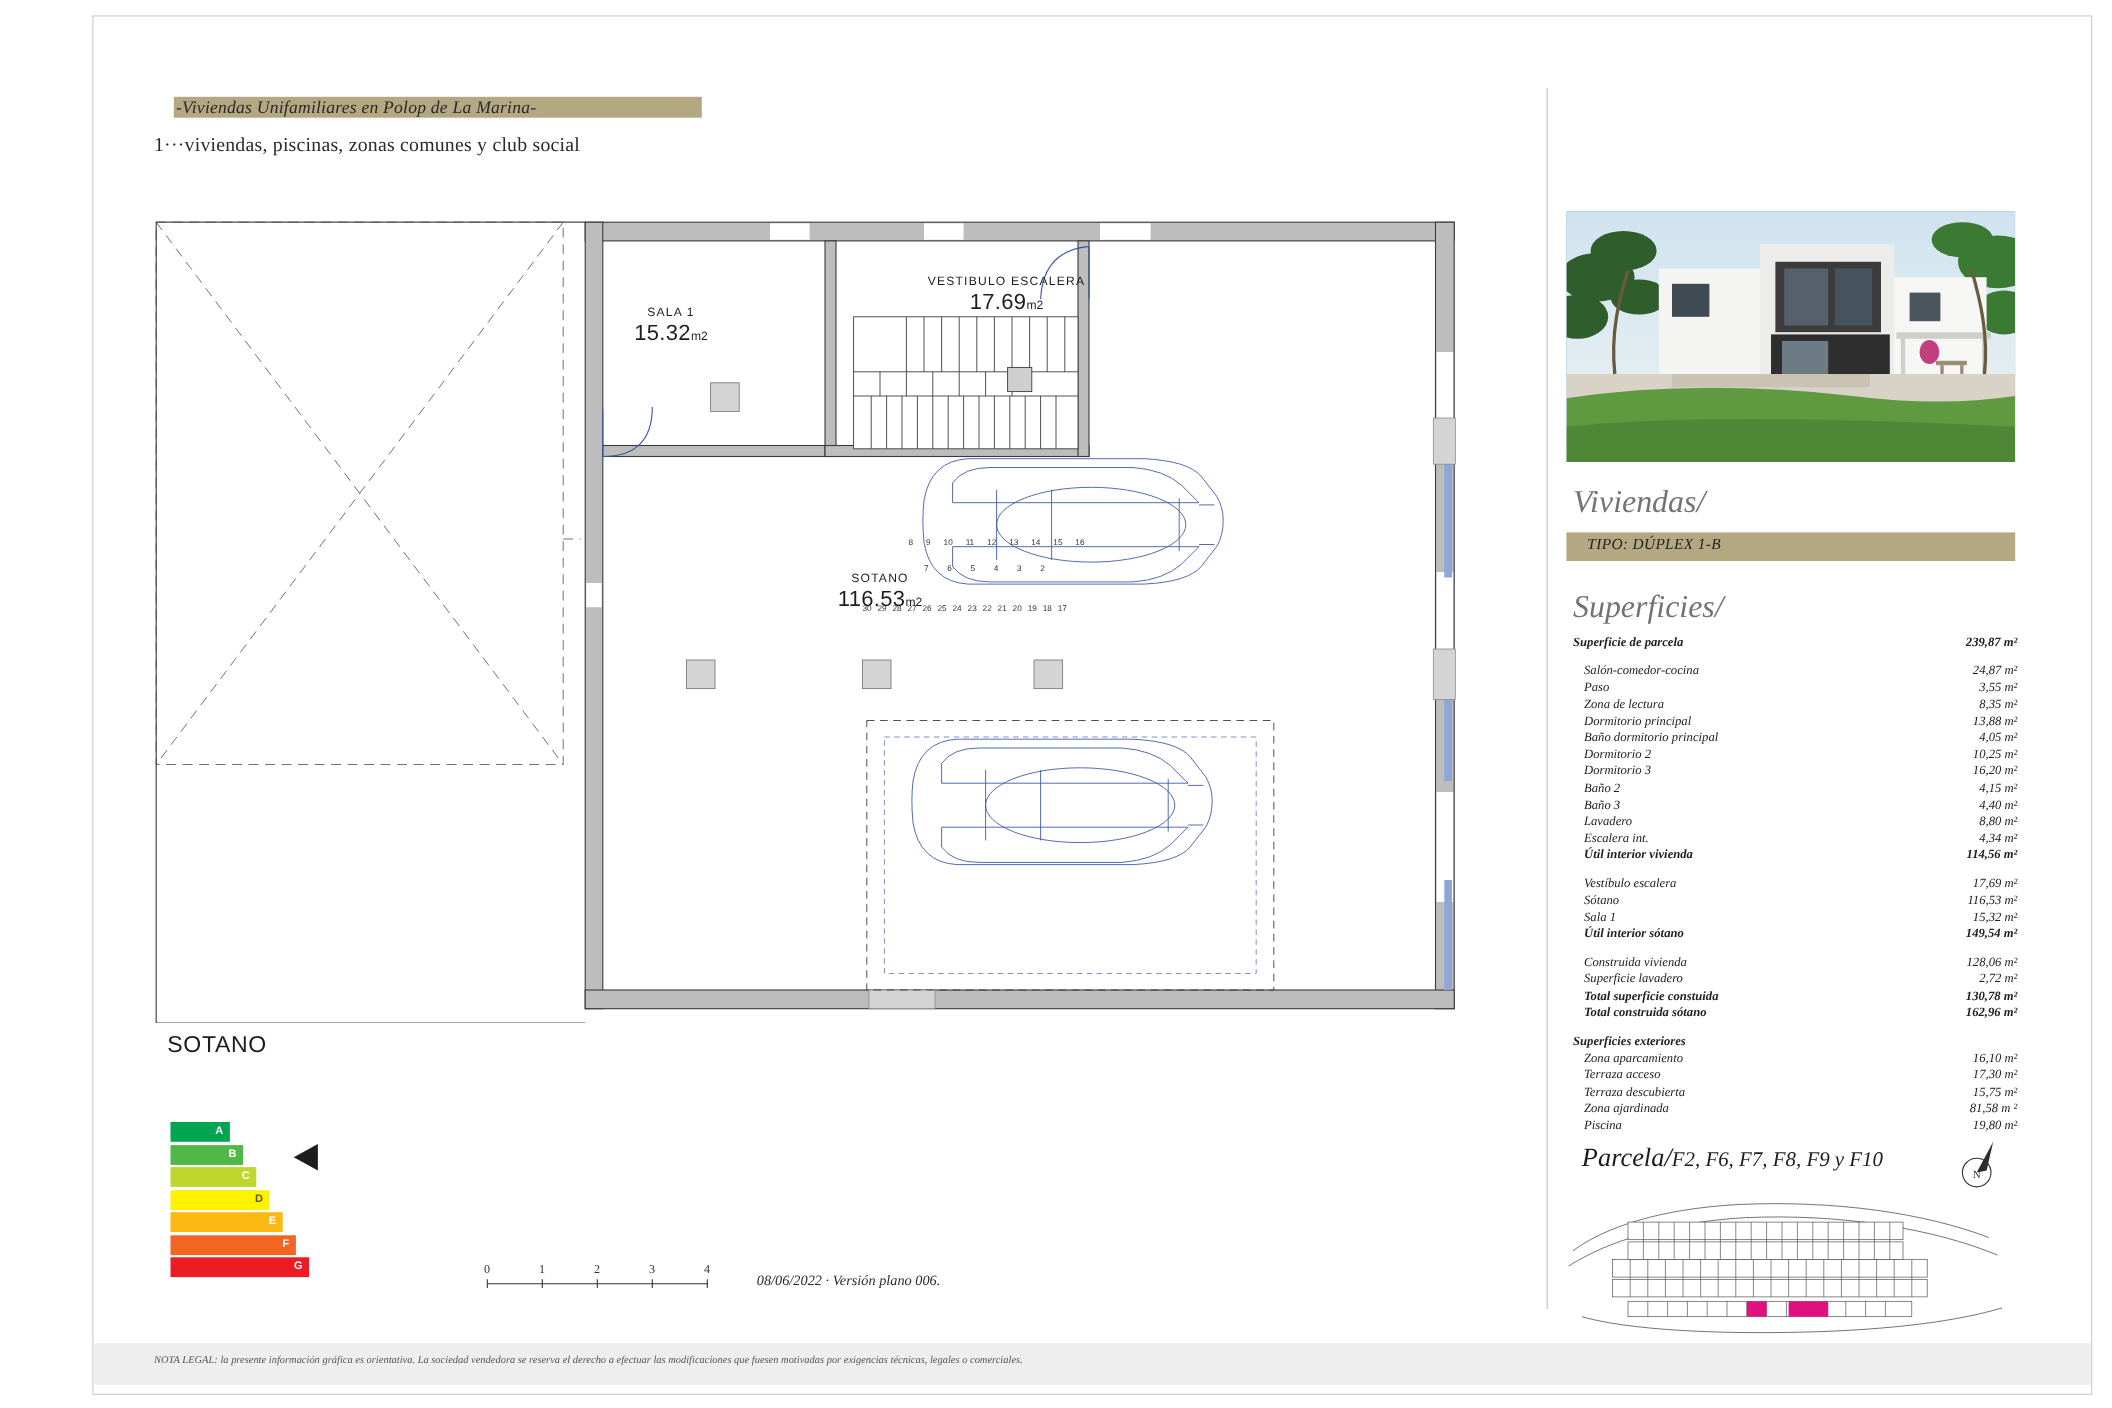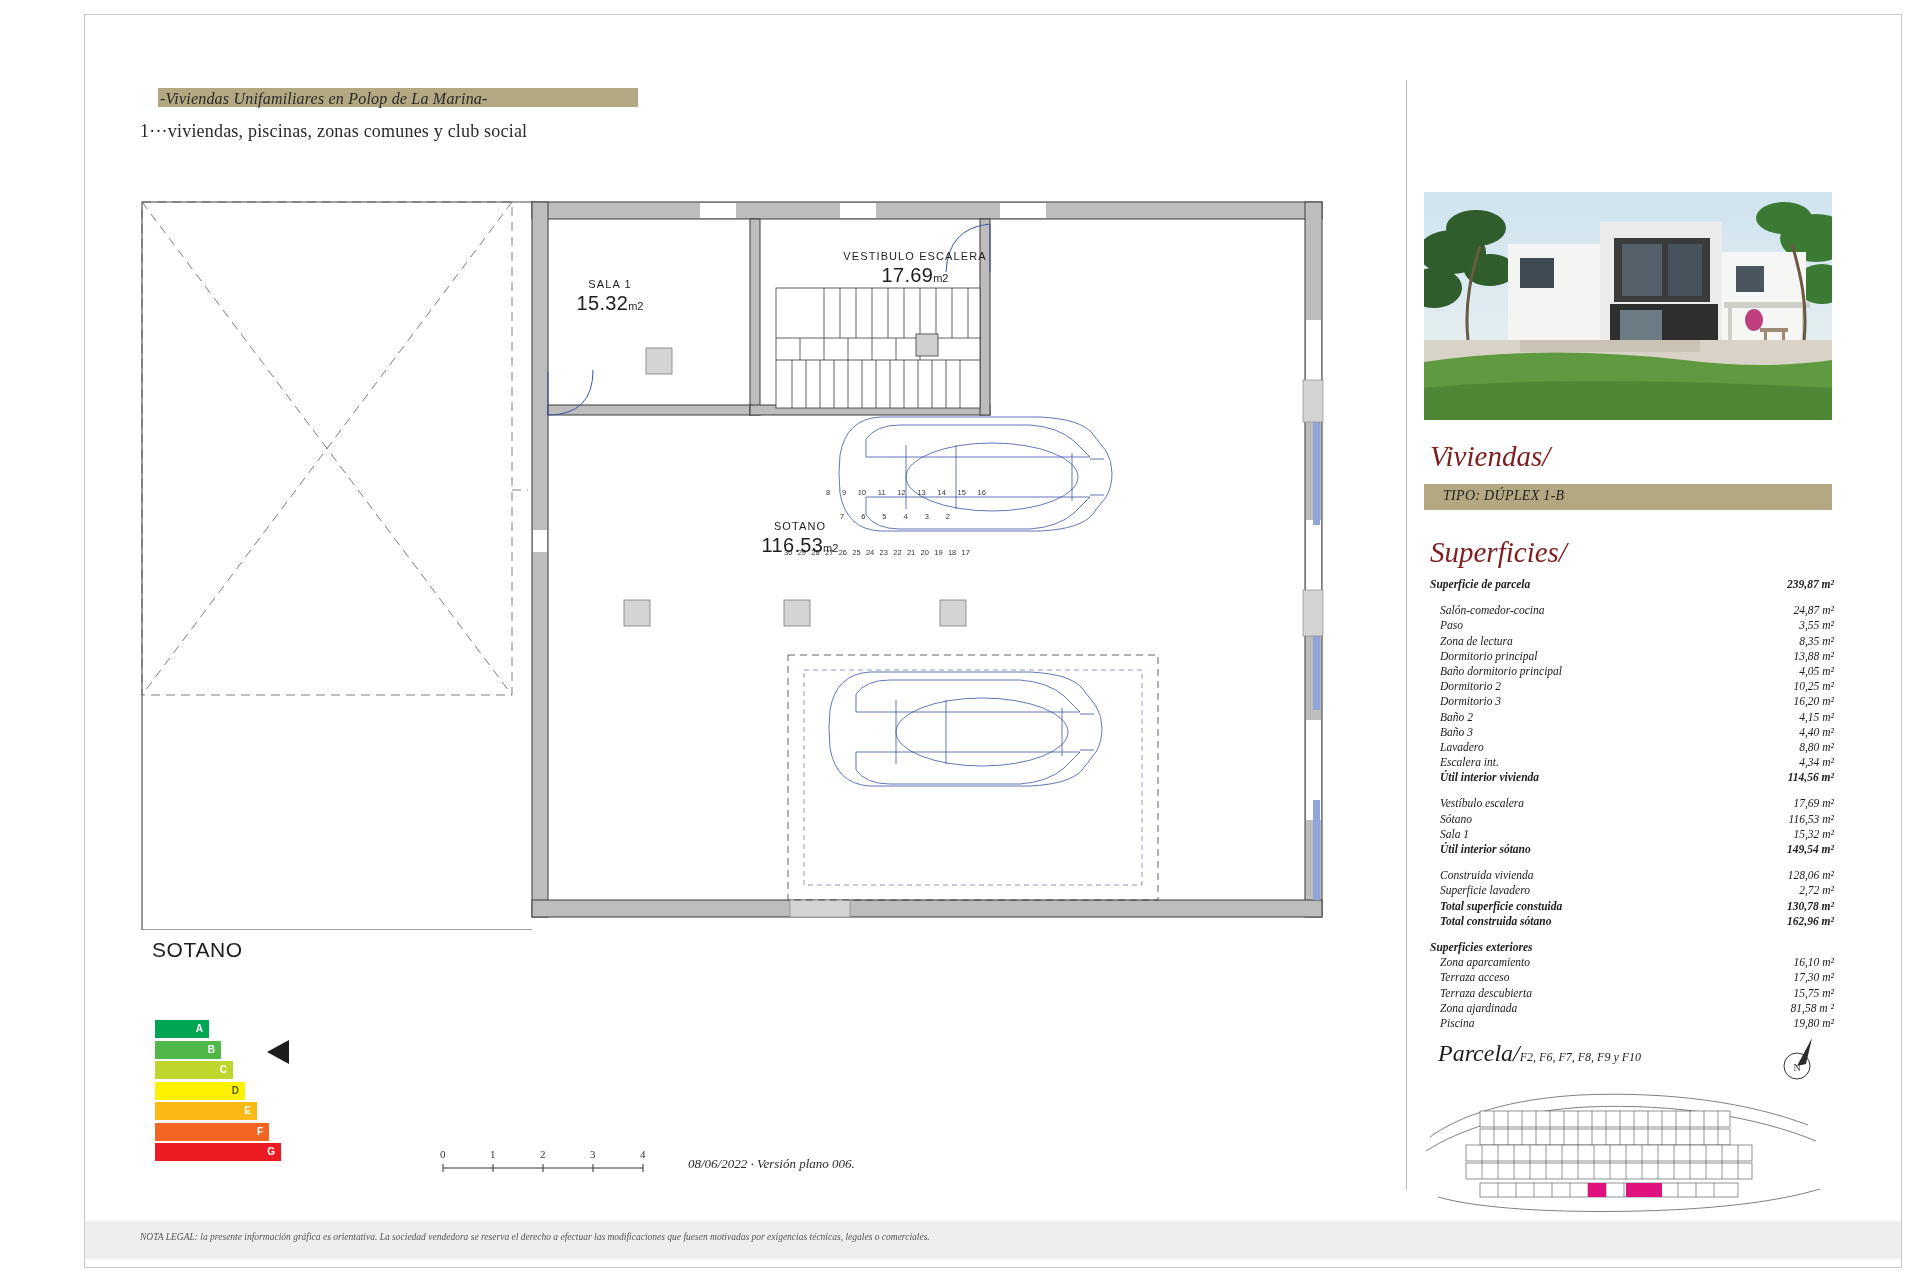--- a/index.html
+++ b/index.html
@@ -172,21 +172,21 @@
     overflow: hidden;
     background: #8fb7cf;
   }
   .photo svg { display: block; }
 
   .rp-head {
     position: absolute;
     font-family: "Liberation Serif", serif;
     font-style: italic;
     font-size: 29px;
-    color: #7f1d1d;
+    color: #737373;
   }
   .rp-viviendas { left: 1430px; top: 440px; }
   .rp-superficies { left: 1430px; top: 536px; }
 
   .tipo-band {
     position: absolute;
     left: 1424px; top: 484px;
     width: 408px; height: 26px;
     background: #b3a882;
   }
@@ -220,21 +220,21 @@
 
   .parcela-head {
     position: absolute;
     left: 1438px; top: 1040px;
     font-style: italic;
     font-size: 24px;
     color: #1c1c1c;
     white-space: nowrap;
   }
   .parcela-head .small {
-    font-size: 12px;
+    font-size: 19px;
   }
   .north {
     position: absolute;
     left: 1772px; top: 1032px;
     width: 50px; height: 52px;
   }
   .sitemap {
     position: absolute;
     left: 1420px; top: 1085px;
     width: 410px; height: 130px;

